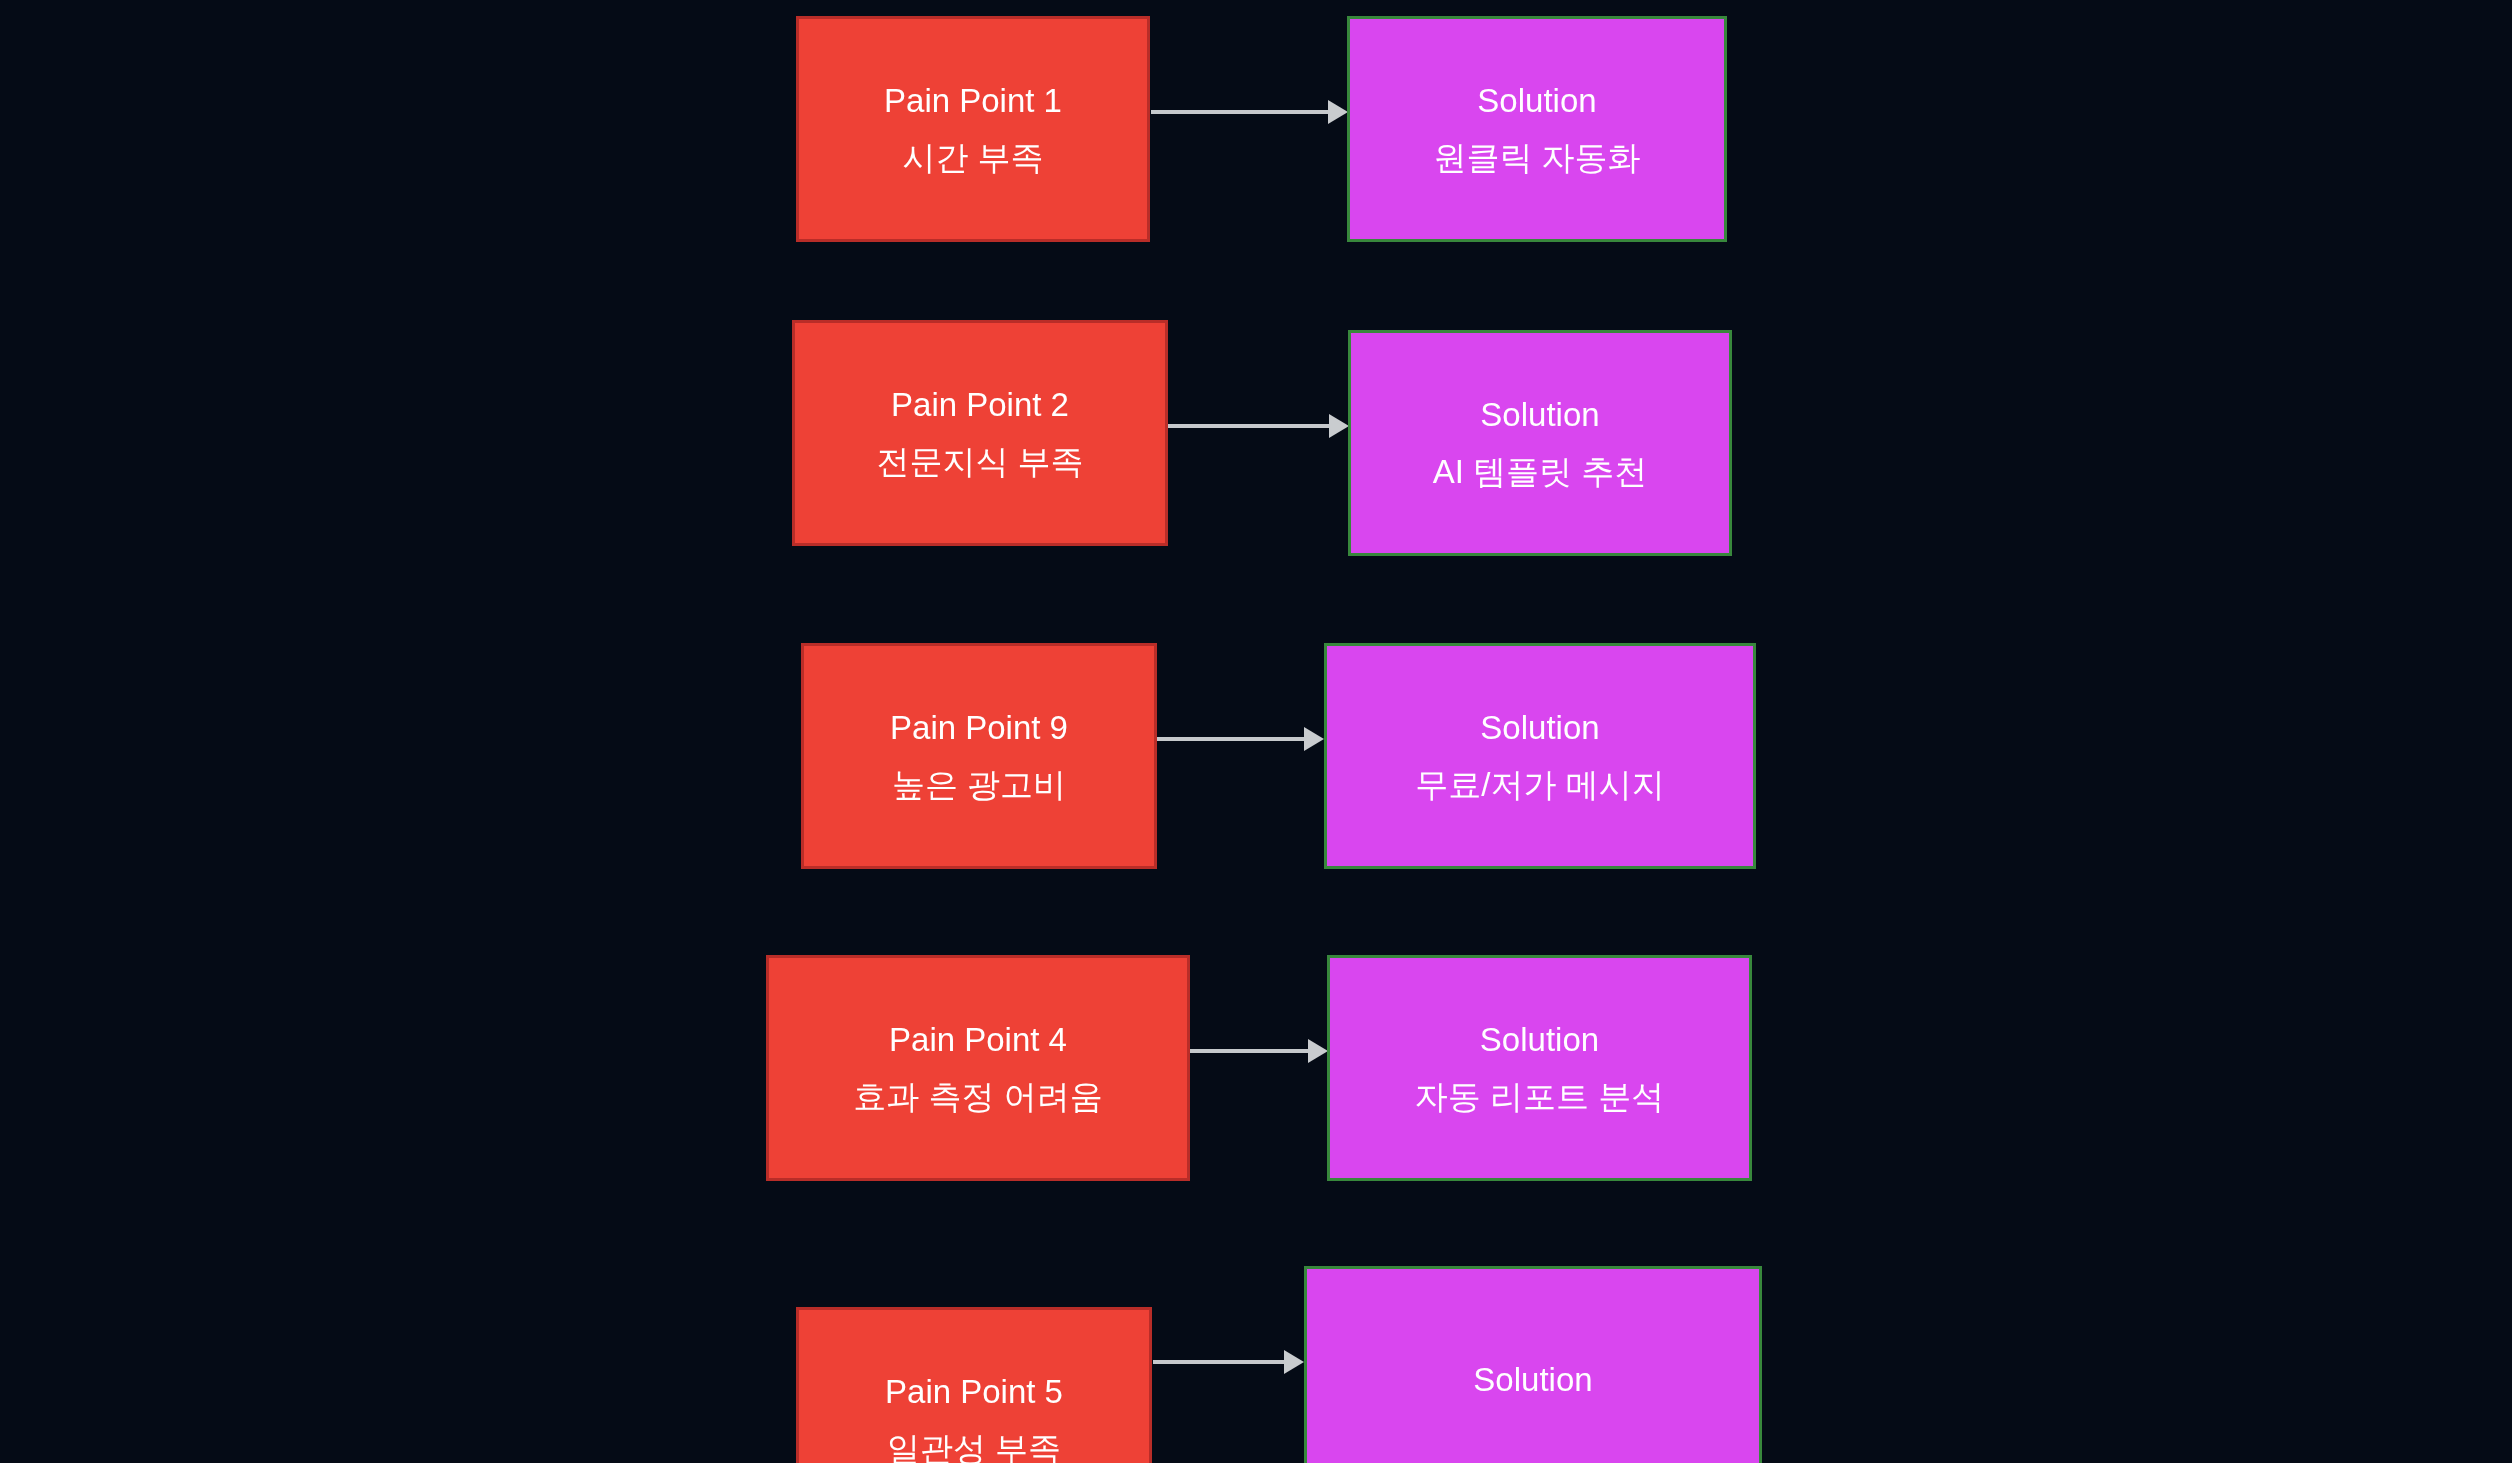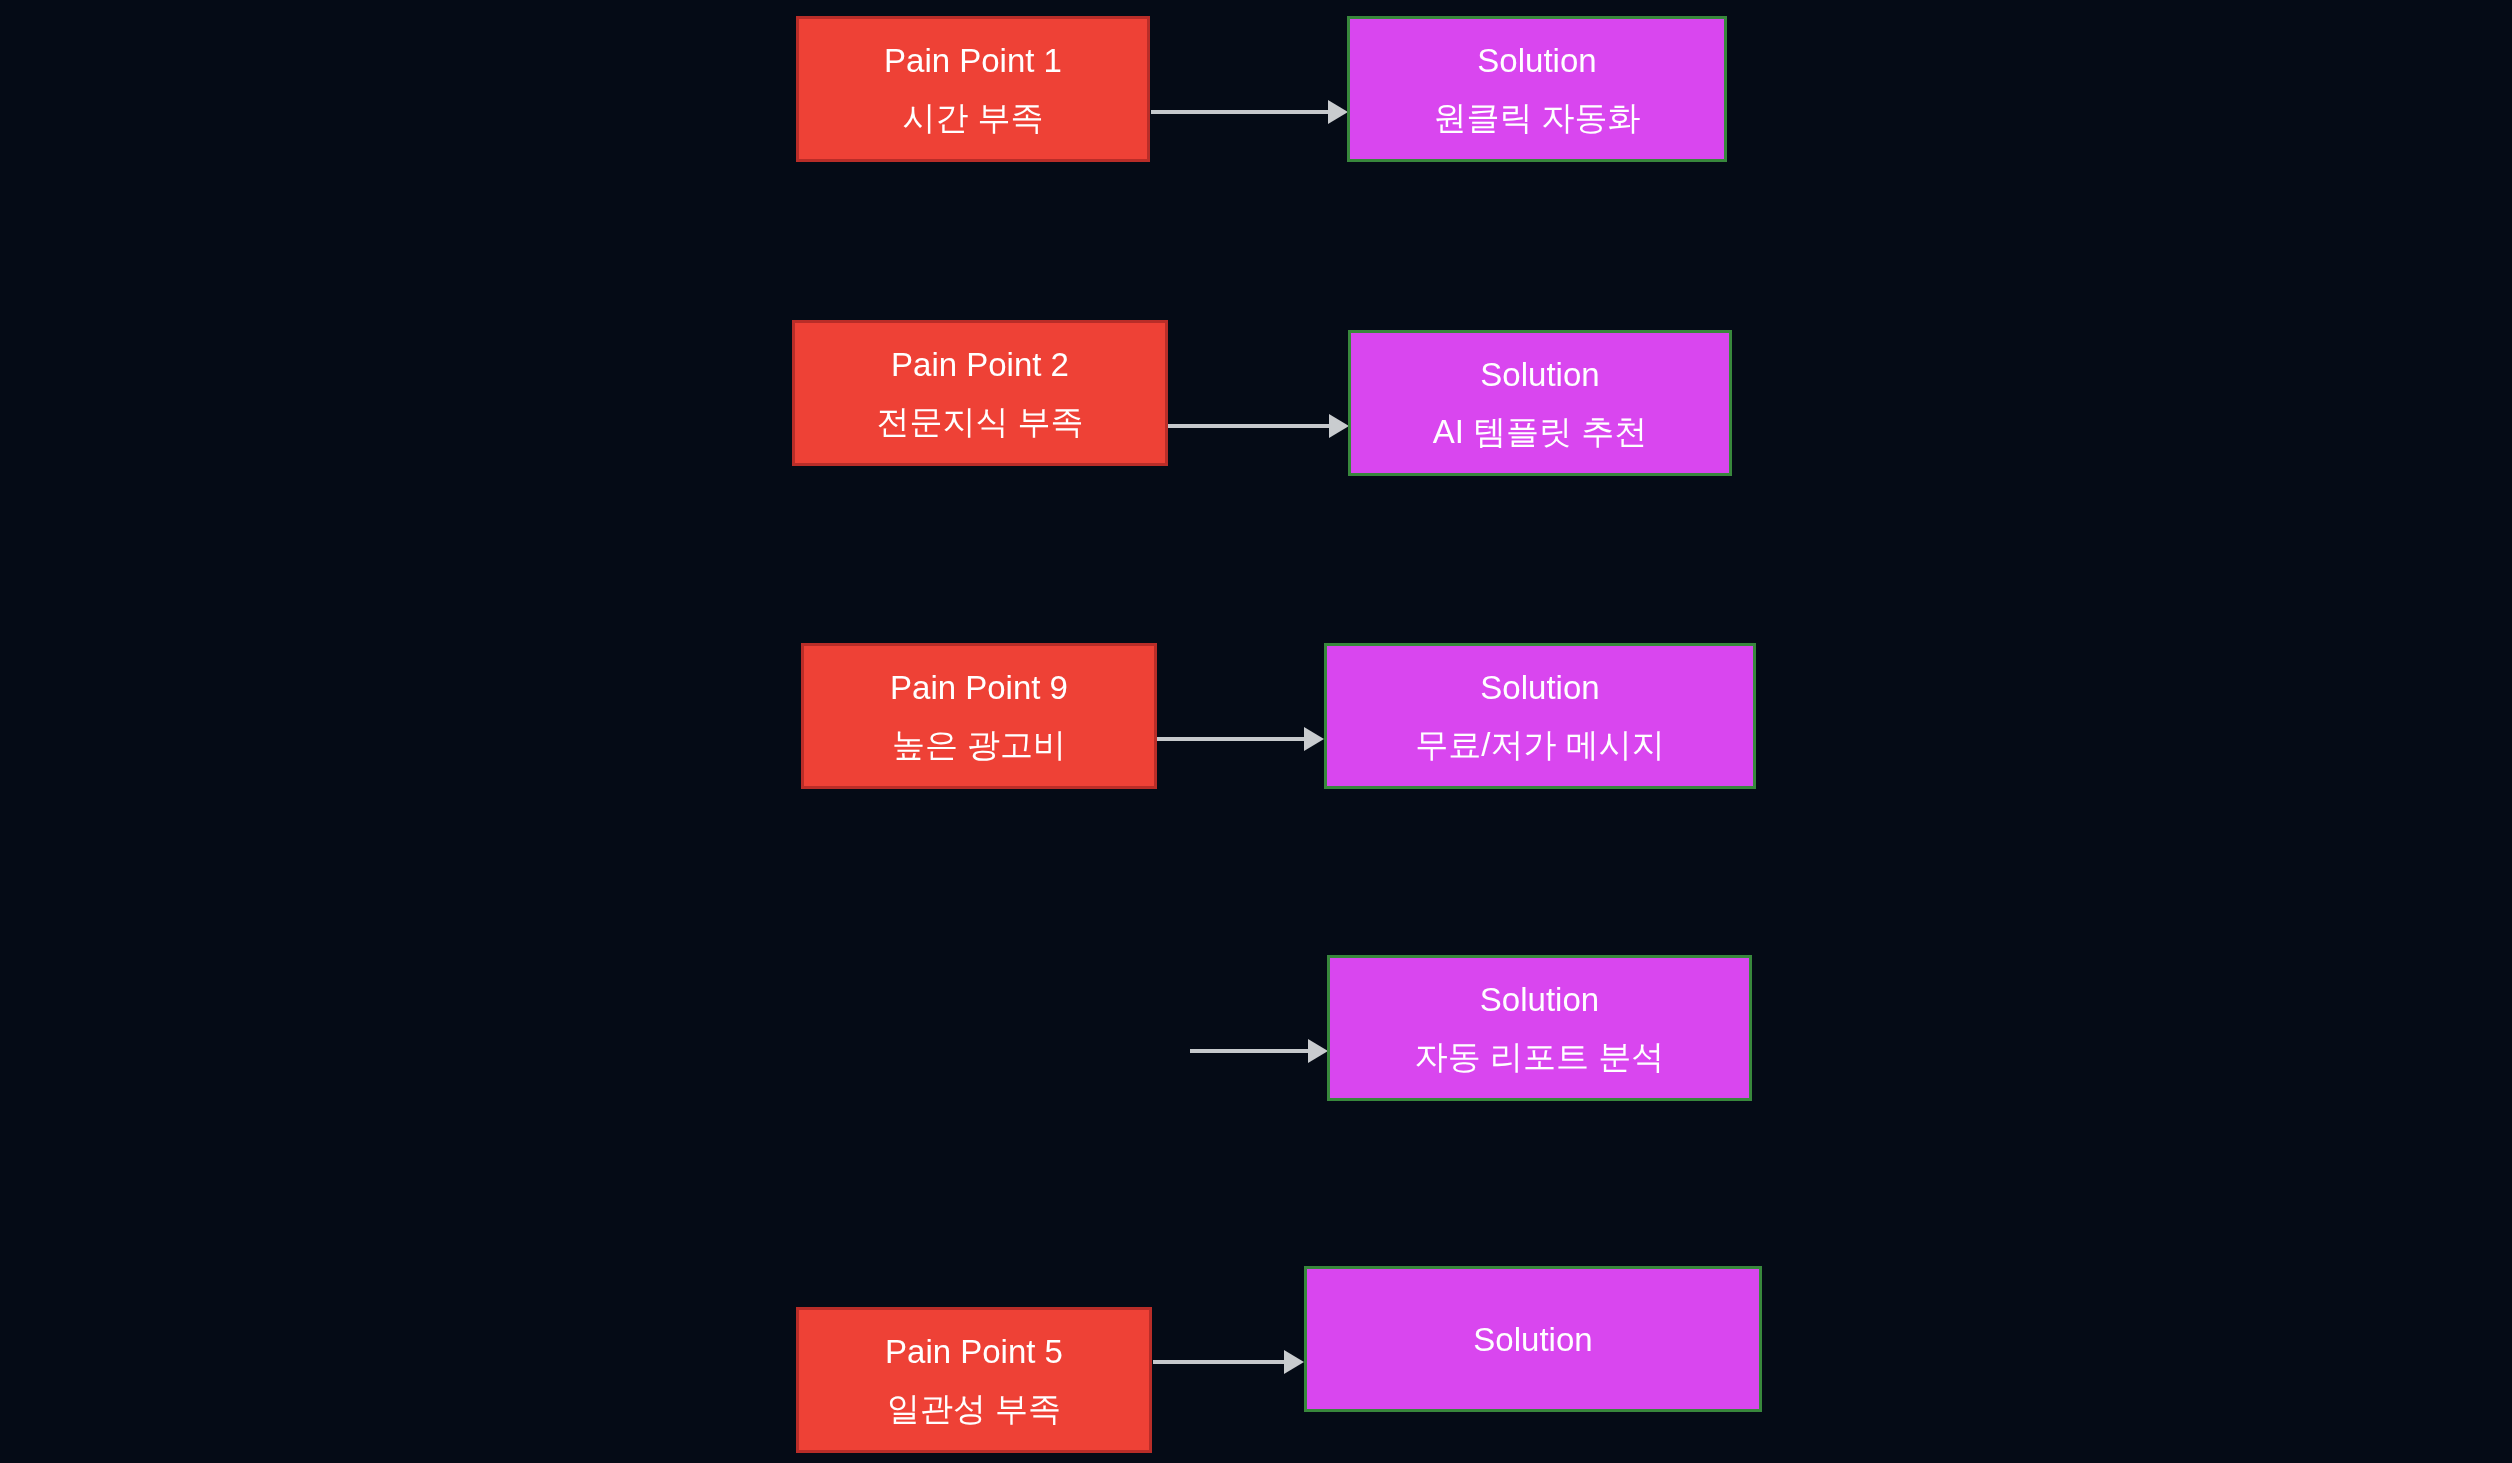--- a/index.html
+++ b/index.html
@@ -10,21 +10,21 @@
   .canvas {
     position: relative;
     width: 2512px;
     height: 1464px;
     background: #050b16;
     overflow: hidden;
     font-family: "Liberation Sans", "DejaVu Sans", sans-serif;
   }
   .box {
     position: absolute;
-    height: 146px;
+    height: 226px;
     box-sizing: border-box;
     display: flex;
     flex-direction: column;
     justify-content: center;
     align-items: center;
     text-align: center;
     color: #ffffff;
   }
   .box .line1, .box .line2 {
     line-height: 57px;
@@ -117,20 +117,24 @@
   </div>
   <div class="arrow a3">
     <div class="shaft"></div>
     <div class="head"></div>
   </div>
   <div class="box solution s3">
     <div class="line1">Solution</div>
     <div class="line2">무료/저가 메시지</div>
   </div>
 
+  <div class="box pain p4">
+    <div class="line1">Pain Point 4</div>
+    <div class="line2">효과 측정 어려움</div>
+  </div>
   <div class="arrow a4">
     <div class="shaft"></div>
     <div class="head"></div>
   </div>
   <div class="box solution s4">
     <div class="line1">Solution</div>
     <div class="line2">자동 리포트 분석</div>
   </div>
 
   <div class="box pain p5">

